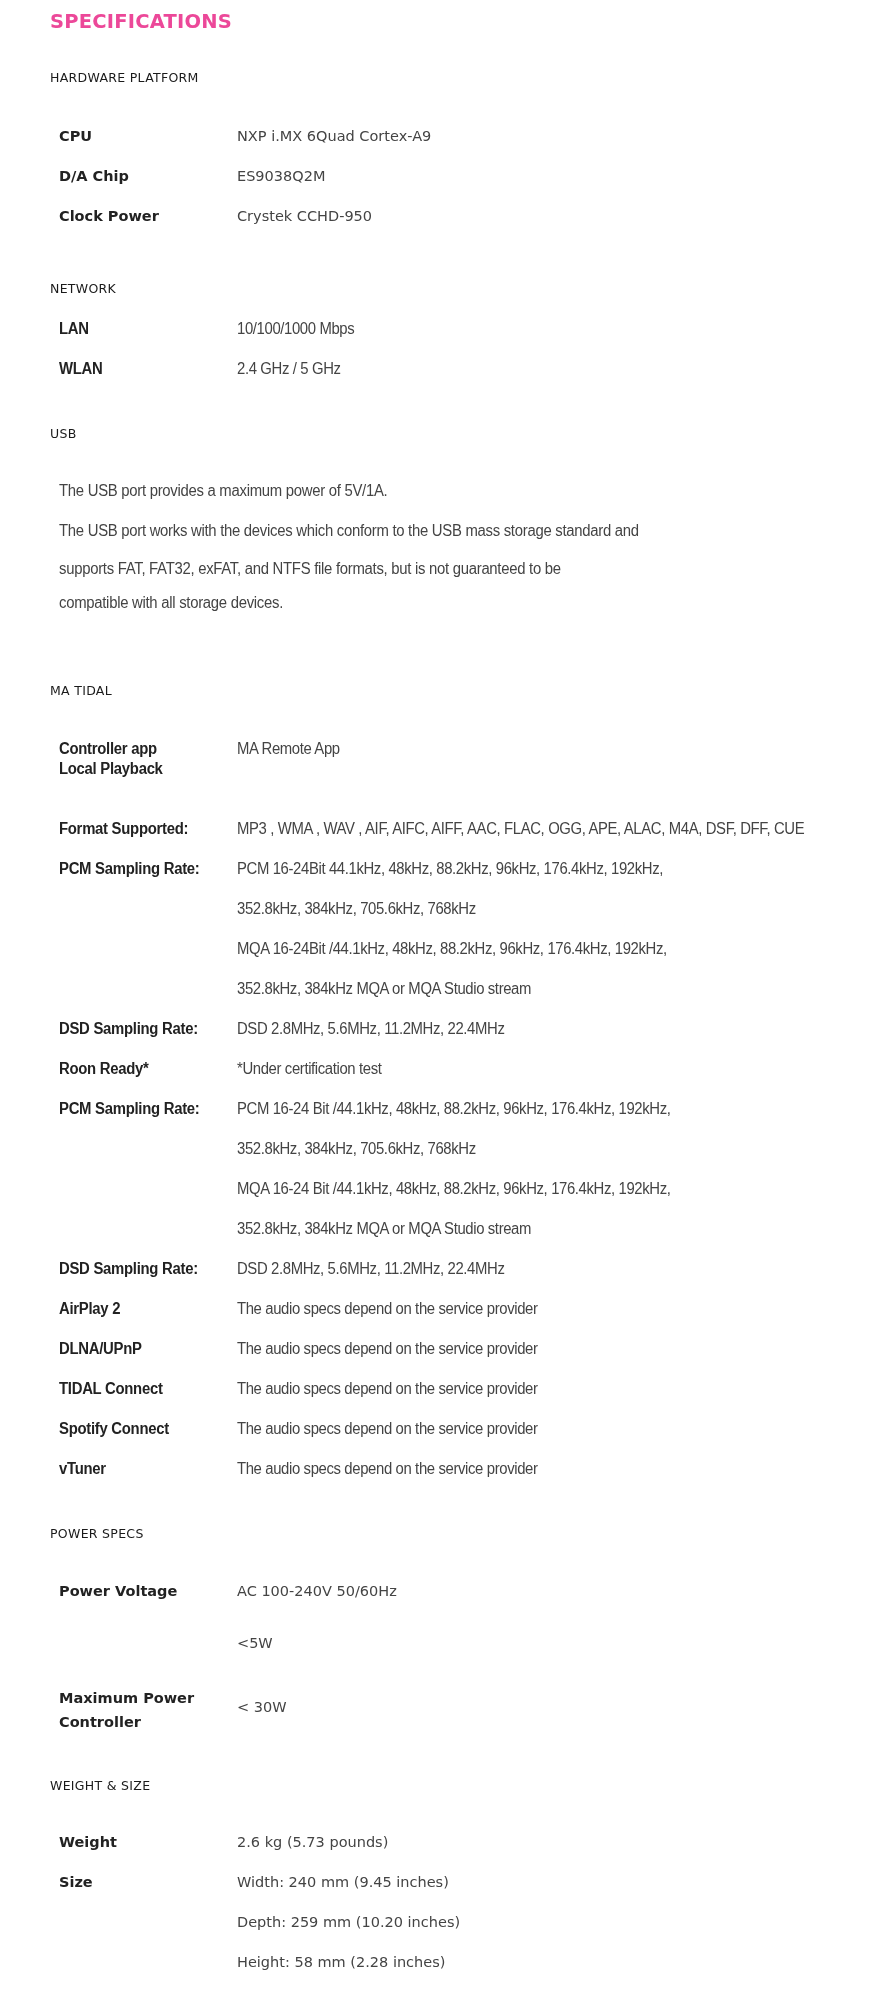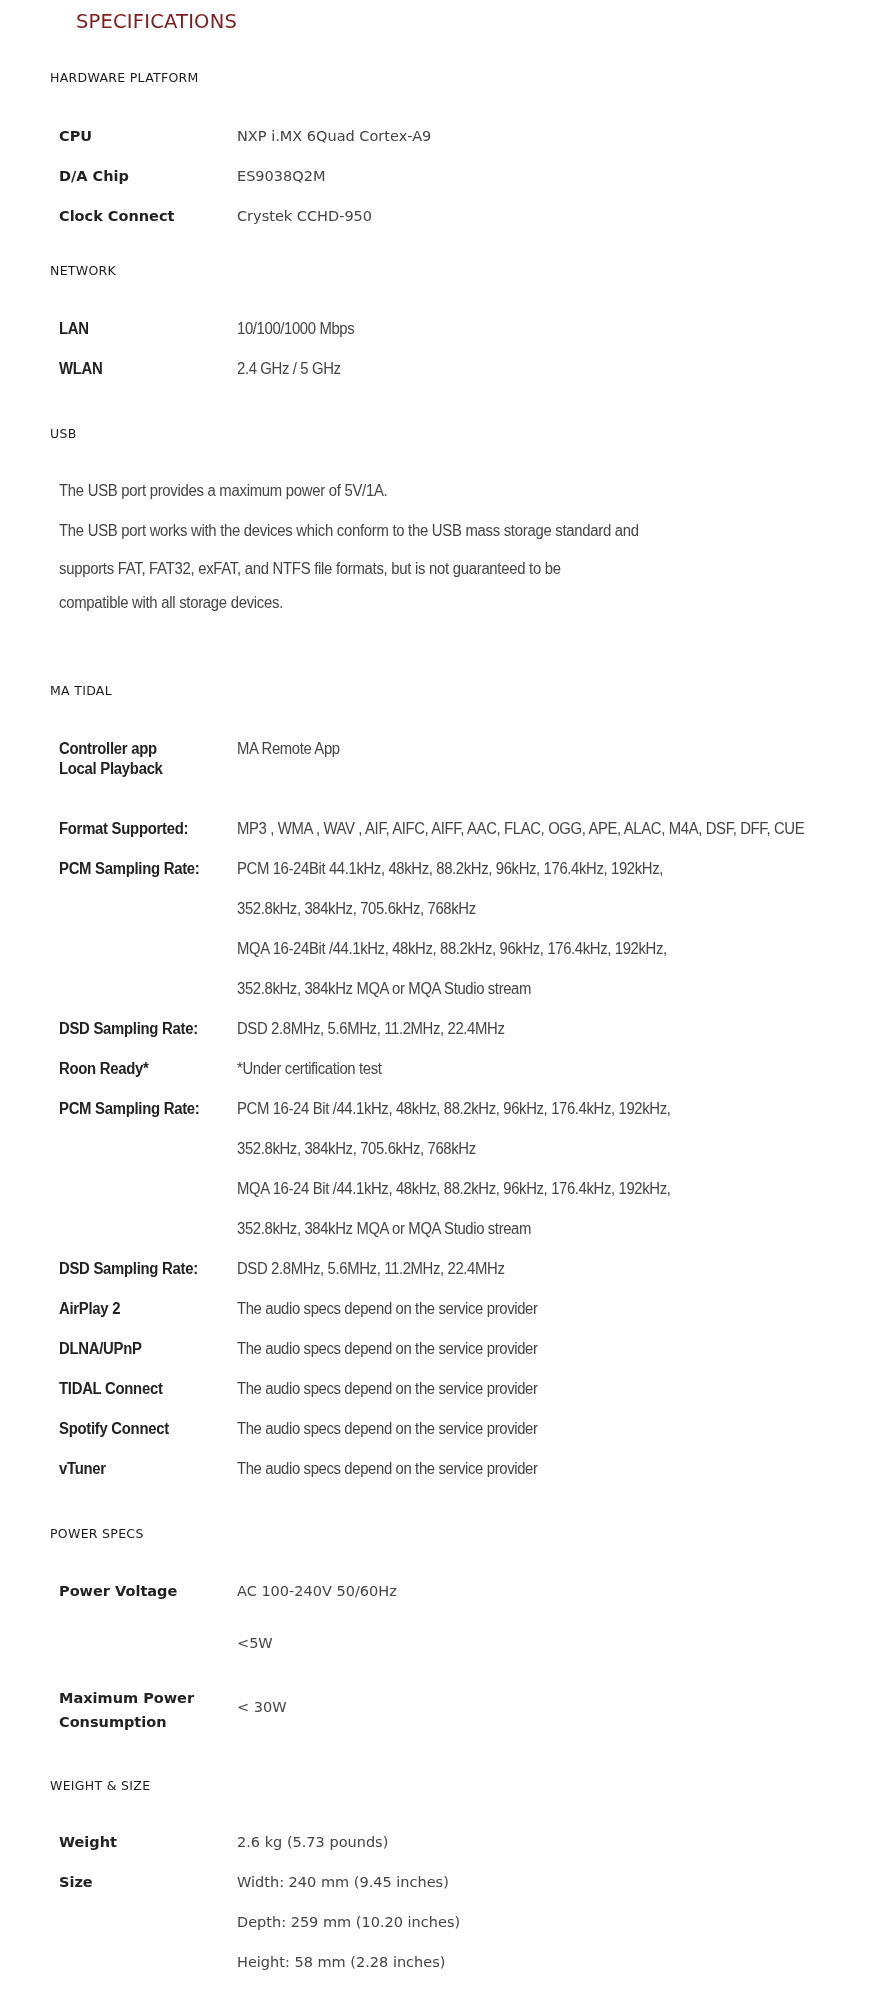--- a/index.html
+++ b/index.html
@@ -1,18 +1,18 @@
 <!DOCTYPE html>
 <html><head>
 <meta charset="utf-8">
 <style>
   html, body { margin:0; padding:0; background:#ffffff; }
   body { width:890px; height:1999px; position:relative; overflow:hidden; color:#333333; font-family:"DejaVu Sans", sans-serif; }
   .page { position:absolute; left:0; top:0; width:890px; }
-  .title { position:absolute; left:50px; top:10px; font-family:"DejaVu Sans", sans-serif; font-weight:normal; font-size:19.5px; color:#7f1d1d; letter-spacing:0.2px;margin-left:26px; }
+  .title { position:absolute; left:50px; top:10px; font-family:"DejaVu Sans", sans-serif; font-weight:bold; font-size:19.5px; color:#ec4899; letter-spacing:0.2px; }
   .section { position:absolute; left:50px; font-family:"DejaVu Sans", sans-serif; font-weight:normal; font-size:12.5px; color:#1a1a1a; letter-spacing:0.3px; }
   .row { position:absolute; left:59px; width:820px; height:24px; }
   .label { position:absolute; left:0; top:0; font-family:"DejaVu Sans", sans-serif; font-weight:bold; font-size:14.5px; color:#222222; white-space:nowrap; }
   .value { position:absolute; left:178px; top:0; font-family:"DejaVu Sans", sans-serif; font-size:14.5px; color:#444444; white-space:nowrap; }
   .narrow .label { font-family:"Liberation Sans", sans-serif; font-size:16px; letter-spacing:-0.3px; }
   .narrow .value { font-family:"Liberation Sans", sans-serif; font-size:16px; color:#444444; letter-spacing:-0.4px; transform:scaleX(0.93); transform-origin:left top; }
   .narrow .label { transform:scaleX(0.93); transform-origin:left top; }
   .para { position:absolute; left:59px; font-family:"Liberation Sans", sans-serif; font-size:16px; color:#444444; white-space:nowrap; transform:scaleX(0.93); transform-origin:left top; letter-spacing:-0.3px; }
   .label.two { line-height:24px; white-space:normal; width:150px; }
 </style>
@@ -26,25 +26,25 @@
   <div class="section" style="top:70px">HARDWARE PLATFORM</div>
   <div class="row" style="top:128px">
     <span class="label">CPU</span>
     <span class="value">NXP i.MX 6Quad Cortex-A9</span>
   </div>
   <div class="row" style="top:168px">
     <span class="label">D/A Chip</span>
     <span class="value">ES9038Q2M</span>
   </div>
   <div class="row" style="top:208px">
-    <span class="label">Clock Connect</span>
+    <span class="label">Clock Power</span>
     <span class="value">Crystek CCHD-950</span>
   </div>
 
-  <div class="section" style="top:263px">NETWORK</div>
+  <div class="section" style="top:281px">NETWORK</div>
   <div class="row narrow" style="top:320px">
     <span class="label">LAN</span>
     <span class="value">10/100/1000 Mbps</span>
   </div>
   <div class="row narrow" style="top:360px">
     <span class="label">WLAN</span>
     <span class="value">2.4 GHz / 5 GHz</span>
   </div>
 
   <div class="section" style="top:426px">USB</div>
@@ -133,21 +133,21 @@
 
   <div class="section" style="top:1526px">POWER SPECS</div>
   <div class="row" style="top:1583px">
     <span class="label">Power Voltage</span>
     <span class="value">AC 100-240V 50/60Hz</span>
   </div>
   <div class="row" style="top:1622px; height:50px">
     <span class="value" style="top:13px">&lt;5W</span>
   </div>
   <div class="row" style="top:1686px; height:50px">
-    <span class="label two">Maximum Power Consumption</span>
+    <span class="label two">Maximum Power Controller</span>
     <span class="value" style="top:13px">&lt; 30W</span>
   </div>
 
   <div class="section" style="top:1778px">WEIGHT &amp; SIZE</div>
   <div class="row" style="top:1834px">
     <span class="label">Weight</span>
     <span class="value">2.6 kg (5.73 pounds)</span>
   </div>
   <div class="row" style="top:1874px">
     <span class="label">Size</span>

